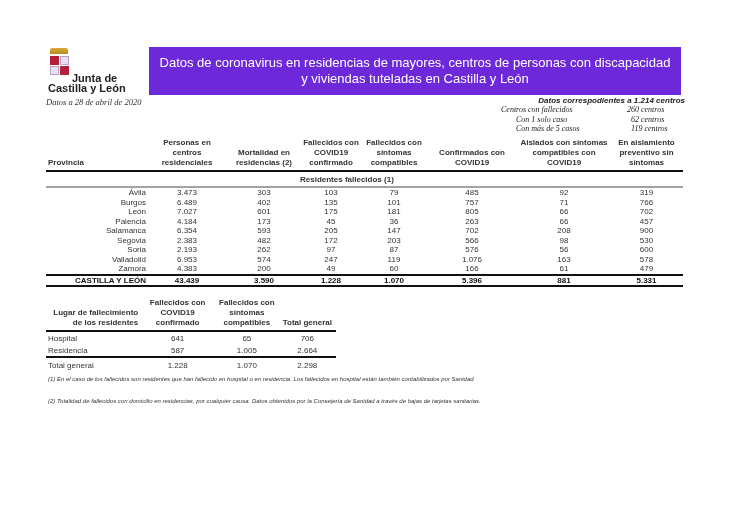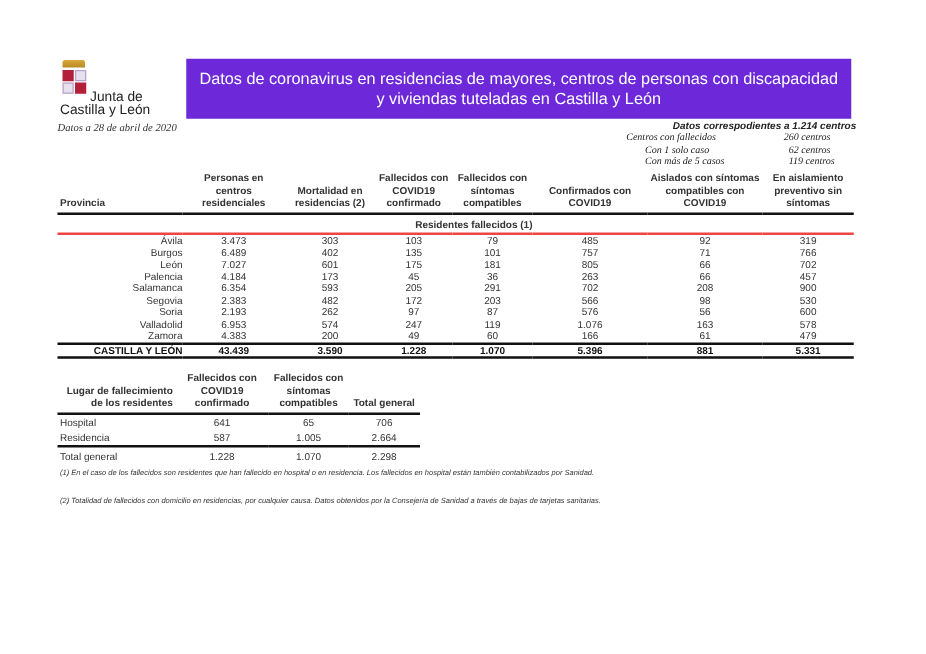--- a/index.html
+++ b/index.html
@@ -1,18 +1,18 @@
 <!DOCTYPE html>
 <html><head>
 <meta charset="utf-8">
 <style>
   html, body { margin:0; padding:0; background:#ffffff; }
   body { width:741px; height:523px; position:relative; overflow:hidden;
          font-family:"Liberation Sans", sans-serif; color:#222; }
-  .logo { position:absolute; left:46px; top:46px; width:100px; height:50px; }
+  .logo { position:absolute; left:46px; top:46px; width:100px; height:50px;font-weight:bold; }
   .shield { position:absolute; left:2px; top:2px; width:22px; height:40px; }
   .crown { position:absolute; left:2px; top:0; width:18px; height:6px;
            background:linear-gradient(#d9a83a,#b98b22); border-radius:2px 2px 0 0; }
   .q { position:absolute; width:9px; height:9px; }
   .q1 { left:2px; top:8px; background:#b3203a; }
   .q2 { left:12px; top:8px; background:#e8e0ee; border:1px solid #b9a4c9; width:7px; height:7px; }
   .q3 { left:2px; top:18px; background:#e8e0ee; border:1px solid #b9a4c9; width:7px; height:7px; }
   .q4 { left:12px; top:18px; background:#b3203a; }
   .logo-t1 { position:absolute; left:26px; top:26px; font-size:11px; color:#222; white-space:nowrap; }
   .logo-t2 { position:absolute; left:2px; top:36px; font-size:11px; color:#222; white-space:nowrap; }
@@ -23,21 +23,21 @@
             display:flex; align-items:center; justify-content:center; padding:0 10px; box-sizing:border-box; }
   .summary { position:absolute; left:490px; top:96px; width:195px; font-size:8px; }
   .summary .hdr { font-weight:bold; font-style:italic; text-align:right; padding-left:11px; }
   .summary .row { font-family:"Liberation Serif", serif; font-style:italic; display:flex; line-height:9.5px; }
   .summary .row .l { width:124px; }
   .summary .row .v { flex:1; text-align:left; padding-left:2px; }
   .main-table { position:absolute; left:46px; top:138px; width:637px; border-collapse:collapse; font-size:8px; }
   .main-table th { font-weight:bold; text-align:center; vertical-align:bottom; padding:0 2px 2px; line-height:10px; color:#333; }
   .main-table th.prov { text-align:left; padding-left:2px; }
   .main-table tr.hdr-row th { border-bottom:2px solid #111; }
-  .main-table tr.sub th { text-align:right; font-weight:bold; padding:3px 0 1px; border-bottom:2px solid #ef4444;margin-top:24px; }
+  .main-table tr.sub th { text-align:left; font-weight:bold; padding:3px 0 1px; border-bottom:2px solid #a3a3a3;margin-top:24px; }
   .main-table td { text-align:center; line-height:9.5px; padding:0; color:#333; }
   .main-table td.name { text-align:right; padding-left:2px; }
   .main-table tr.total td { font-weight:bold; border-top:2px solid #111; border-bottom:2px solid #111; color:#111; }
   .sec-table { position:absolute; left:46px; top:298px; width:290px; border-collapse:collapse; font-size:8px; }
   .sec-table th { font-weight:bold; vertical-align:bottom; text-align:center; line-height:10px; padding:0 2px 2px; color:#333; border-bottom:2px solid #111; }
   .sec-table th.first { text-align:right; }
   .sec-table td { text-align:center; line-height:10px; color:#333; padding:2px 0 0; }
   .sec-table td.name { text-align:left; padding-left:2px; }
   .sec-table tr.total td { border-top:2px solid #111; padding-top:3px; }
   .note { position:absolute; left:48px; font-size:6px; font-style:italic; color:#333; white-space:nowrap; }
@@ -150,21 +150,21 @@
         <td>36</td>
         <td>263</td>
         <td>66</td>
         <td>457</td>
       </tr>
       <tr>
         <td class="name">Salamanca</td>
         <td>6.354</td>
         <td>593</td>
         <td>205</td>
-        <td>291</td>
+        <td>147</td>
         <td>702</td>
         <td>208</td>
         <td>900</td>
       </tr>
       <tr>
         <td class="name">Segovia</td>
         <td>2.383</td>
         <td>482</td>
         <td>172</td>
         <td>203</td>

